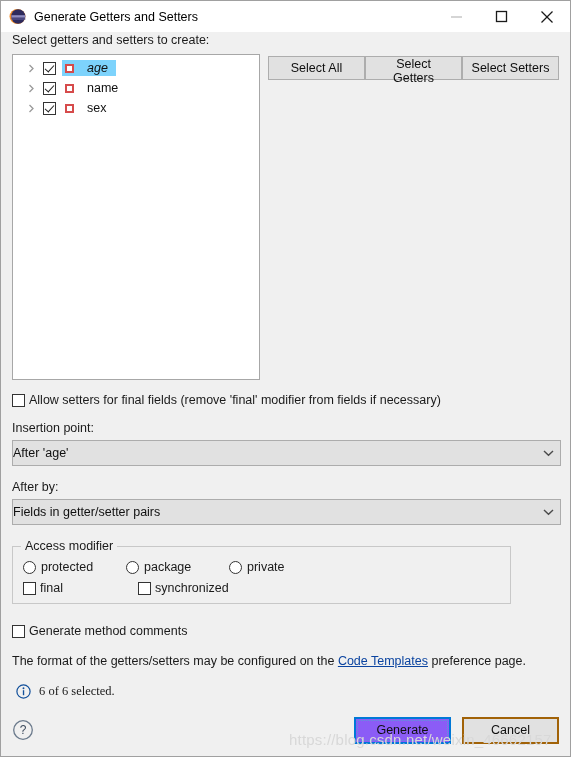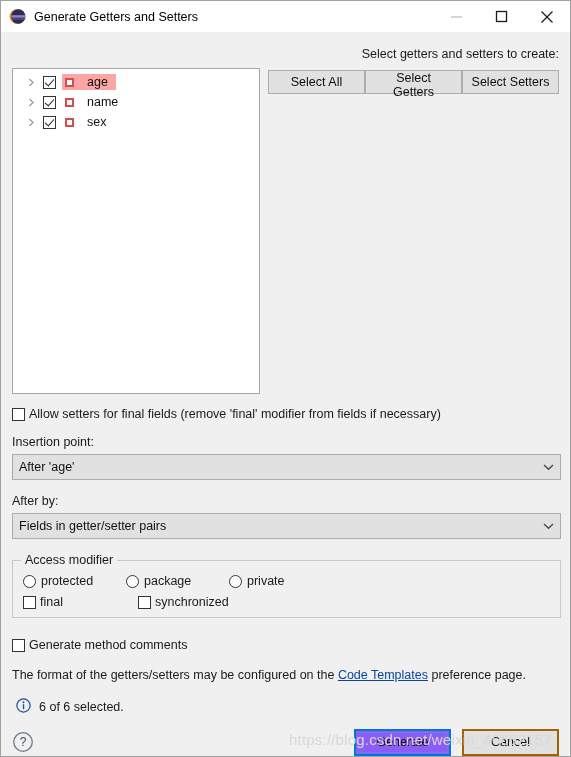--- a/index.html
+++ b/index.html
@@ -67,21 +67,21 @@
   
   .content {
     flex: 1 1 auto;
     padding: 0 11px;
     position: relative;
   }
   .label-line {
     font-size: 12.5px;
     color: #1a1a1a;
   }
-  .select-label { margin-top: 14px; margin-bottom: 7px; text-align: right; }
+  .select-label { margin-bottom: 7px; }
 
   .list-row {
     display: flex;
     align-items: flex-start;
   }
   .tree-box {
     width: 452px;
     height: 326px;
     background: #ffffff;
     border: 1px solid #a7a7a7;
@@ -124,21 +124,21 @@
     border: solid #222222;
     border-width: 0 1.6px 1.6px 0;
     transform: rotate(42deg);
   }
   .item-sel {
     display: flex;
     align-items: center;
     padding: 1px 8px 1px 3px;
     border-radius: 0;
   }
-  .item-sel.selected { background: #fca5a5; }
+  .item-sel.selected { background: #7dd3fc; font-style: italic; }
   .field-icon {
     width: 9px;
     height: 9px;
     background: #ffffff;
     border: 2px solid #d64b4b;
     box-sizing: border-box;
     flex: 0 0 auto;
     margin-right: 13px;
   }
   .item-label { font-size: 12.5px; color: #111111; }
@@ -183,40 +183,39 @@
     width: 549px;
     height: 26px;
     background: #e1e1e1;
     border: 1px solid #acacac;
     box-sizing: border-box;
     display: flex;
     align-items: center;
     position: relative;
   }
   .combo-text {
-    padding-left: 6px;
     font-size: 12.5px;
     color: #101010;
     flex: 1 1 auto;
   }
   .combo-arrow {
     width: 24px;
     display: flex;
     align-items: center;
     justify-content: center;
     height: 100%;
     flex: 0 0 auto;
   }
 
   
   fieldset.group {
     margin: 14px 0 0 0;
     padding: 4px 0 8px 0;
     border: 1px solid #c8c8c8;
-    width: 549px;
+    width: 499px;
     box-sizing: border-box;
   }
   fieldset.group legend {
     font-size: 12.5px;
     color: #1a1a1a;
     padding: 0 4px;
     margin-left: 8px;
   }
   .radio-row {
     display: flex;
@@ -261,23 +260,23 @@
     font-size: 12.5px;
     color: #1a1a1a;
   }
   .link {
     color: #0b44a0;
     text-decoration: underline;
     cursor: pointer;
   }
   .status {
     display: flex;
-    align-items: center;
     margin-top: 16px;
     padding-left: 4px;
+    font-family: Liberation Serif, serif;
   }
   .status-text { margin-left: 8px; font-size: 12.5px; color: #1a1a1a; }
 
   
   .footer {
     flex: 0 0 auto;
     height: 52px;
     display: flex;
     align-items: center;
     padding: 0 11px;

